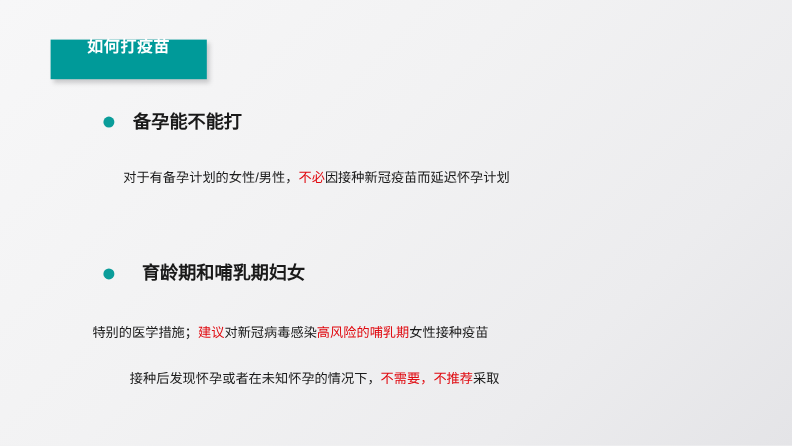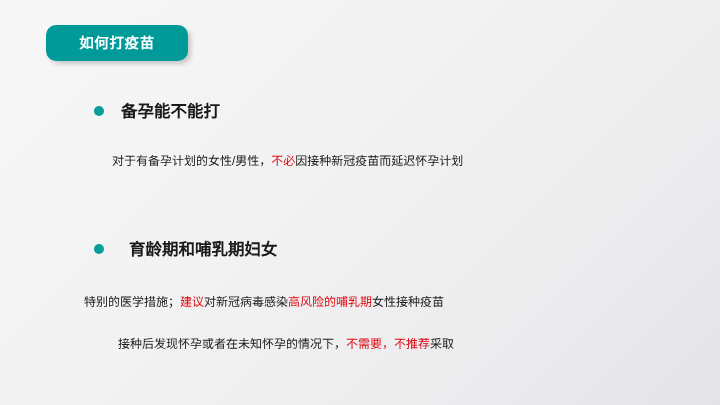--- a/index.html
+++ b/index.html
@@ -23,29 +23,27 @@
     box-sizing: border-box;
     background:
       linear-gradient(135deg, #f7f7f8 0%, #f2f2f3 42%, #ececee 75%, #e4e4e7 100%);
     overflow: hidden;
   }
 
   
   .title-badge {
     position: absolute;
     left: 46px;
-    top: 25px;
+    top: 36px;
     width: 142px;
     height: 36px;
     background: #009a99;
     box-shadow: 3px 3px 4px rgba(90, 90, 95, 0.28);
     display: flex;
-    align-items: center;
     justify-content: center;
-    border-radius: 10px;
   }
 
   .title-badge-text {
     color: #ffffff;
     font-size: 14.5px;
     font-weight: bold;
     letter-spacing: 0.6px;
     line-height: 1;
     white-space: nowrap;
   }

